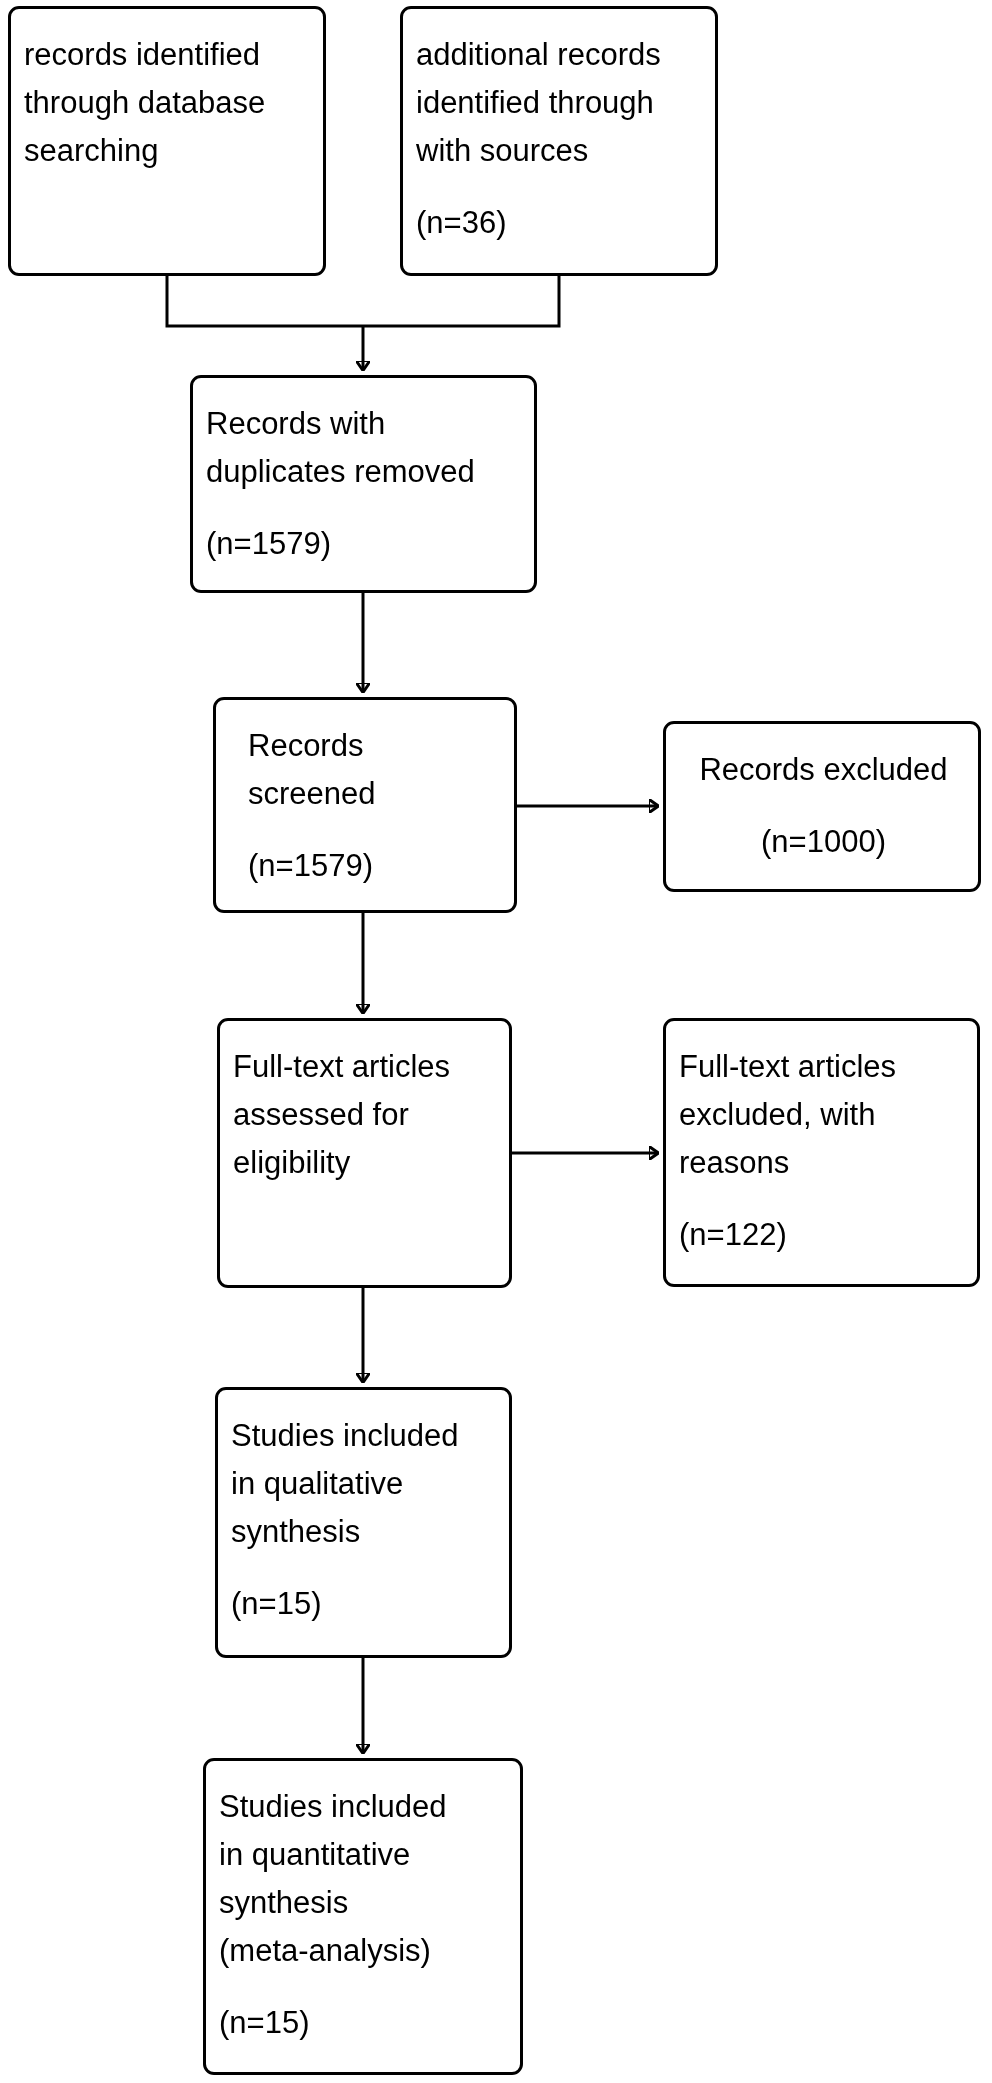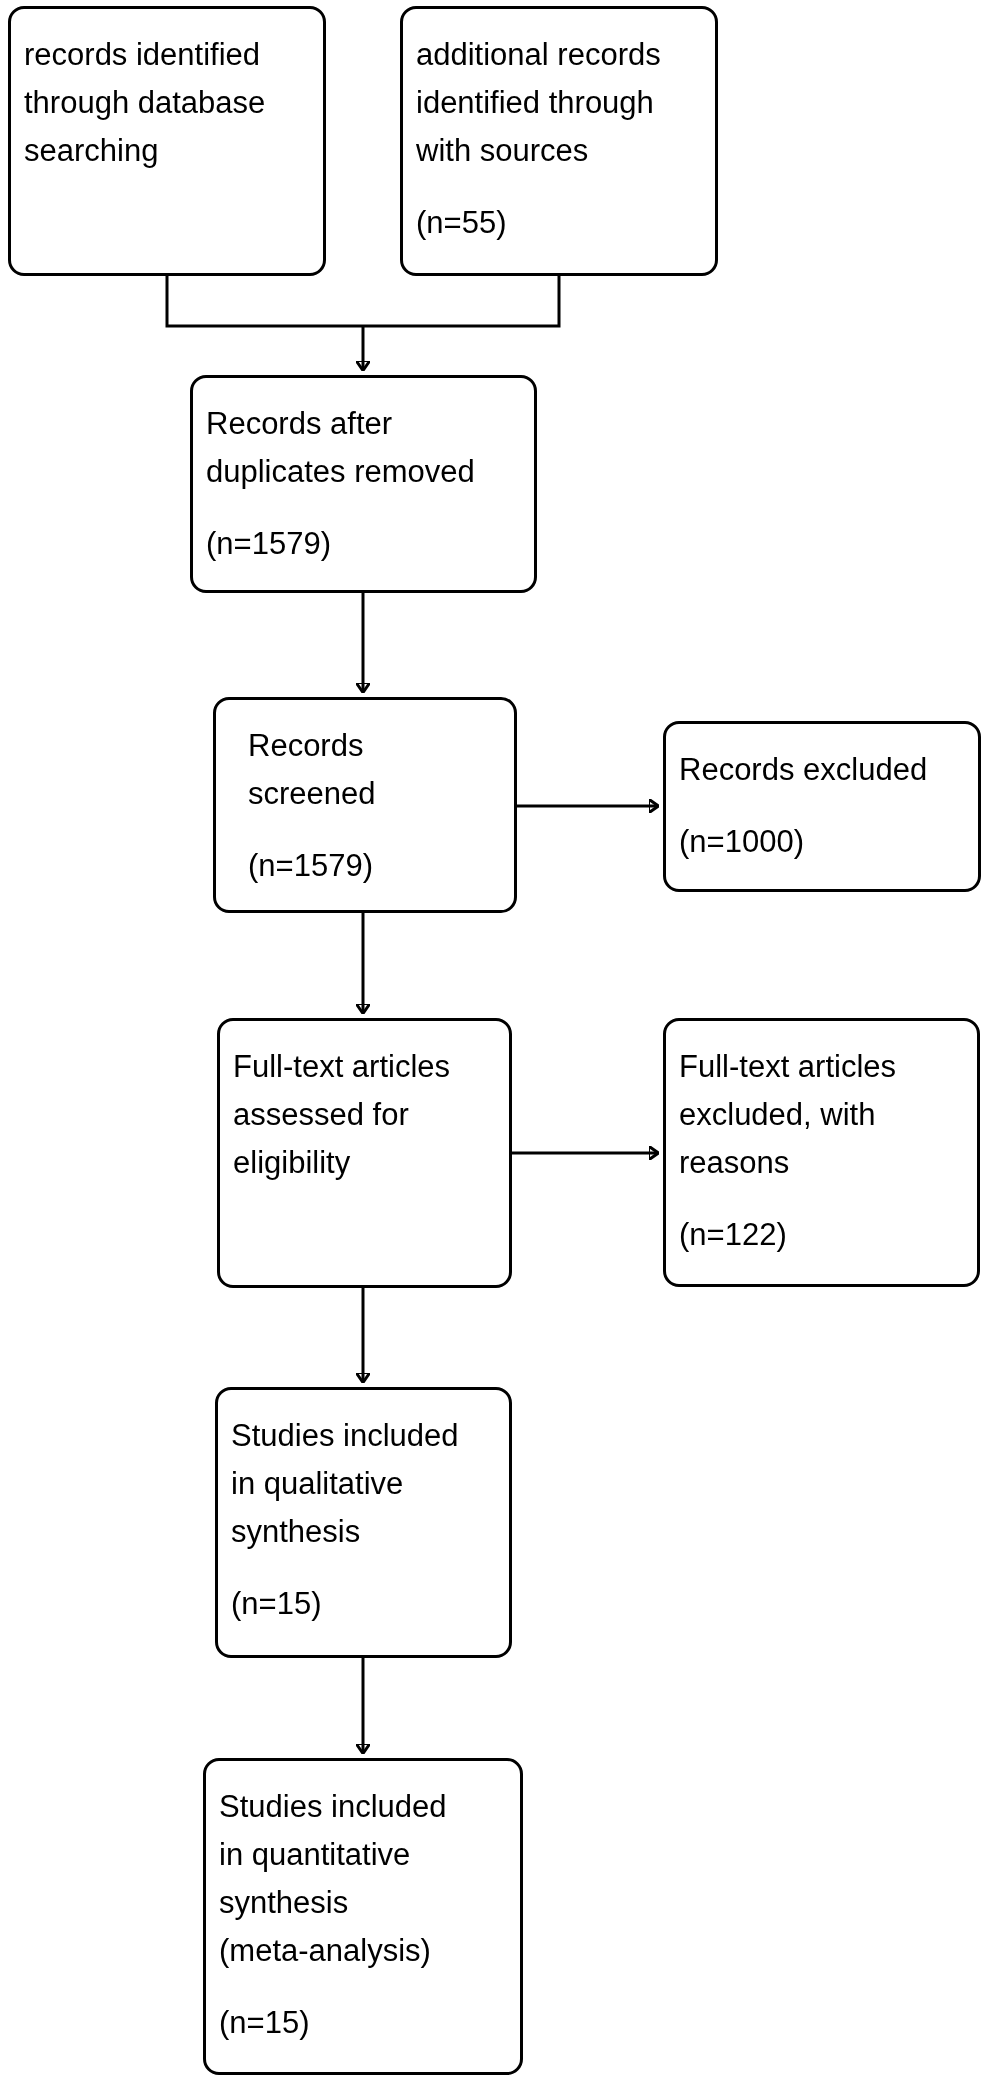--- a/index.html
+++ b/index.html
@@ -20,21 +20,21 @@
   }
   .connectors path {
     stroke: #000000;
     stroke-width: 3;
     fill: none;
   }
   .box {
     position: absolute;
     background: #ffffff;
     border: 3px solid #000000;
-    border-radius: 16px;
+    border-radius: 11px;
     padding: 22px 10px 0 13px;
   }
   .box .label,
   .box .count {
     font-size: 31px;
     line-height: 48px;
     white-space: pre-line;
     color: #000000;
   }
   .box .count { margin-top: 24px; }
@@ -63,36 +63,36 @@
   <div class="box" style="left:8px; top:6px; width:318px; height:270px;">
     <div class="label">records identified
 through database
 searching</div>
   </div>
 
   <div class="box" style="left:400px; top:6px; width:318px; height:270px;">
     <div class="label">additional records
 identified through
 with sources</div>
-    <div class="count">(n=55)</div>
+    <div class="count">(n=36)</div>
   </div>
 
   <div class="box" style="left:190px; top:375px; width:347px; height:218px;">
-    <div class="label">Records after
+    <div class="label">Records with
 duplicates removed</div>
     <div class="count">(n=1579)</div>
   </div>
 
   <div class="box" style="left:213px; top:697px; width:304px; height:216px;padding-left:32px;">
     <div class="label">Records
 screened</div>
     <div class="count">(n=1579)</div>
   </div>
 
-  <div class="box" style="left:663px; top:721px; width:318px; height:171px;">
+  <div class="box" style="left:663px; top:721px; width:318px; height:171px;text-align:center;">
     <div class="label">Records excluded</div>
     <div class="count">(n=1000)</div>
   </div>
 
   <div class="box" style="left:217px; top:1018px; width:295px; height:270px;">
     <div class="label">Full-text articles
 assessed for
 eligibility</div>
   </div>
 

